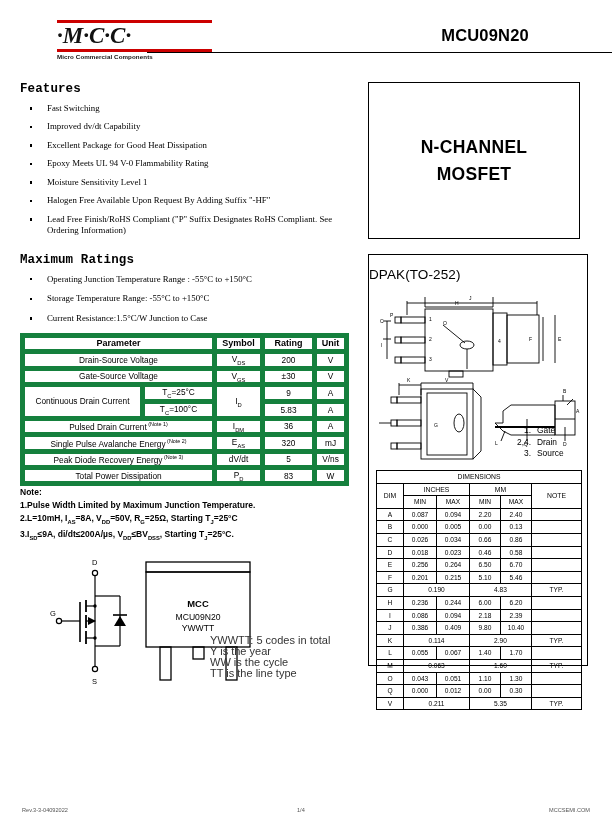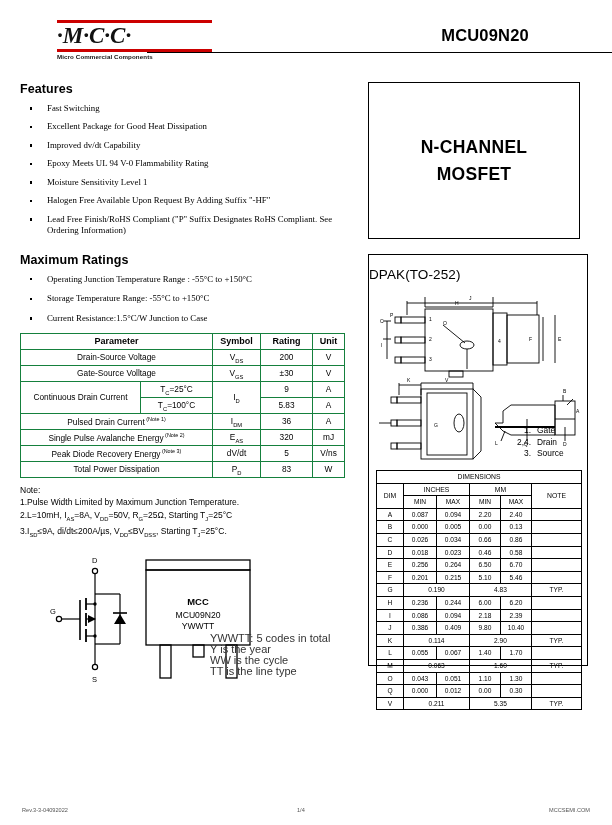--- a/index.html
+++ b/index.html
@@ -32,51 +32,51 @@
     font-size:16.5px; font-weight:bold; letter-spacing:0.2px;
   }
   #header-rule {
     position:absolute; left:110px; top:52px; width:484px; height:1.4px;
     background:#000;
   }
 
   
   #left-col { position:absolute; left:20px; top:82px; width:340px; }
   h2.sec {
-    font-size:12.5px; font-weight:bold; margin:0 0 7px 0; letter-spacing:0.1px;
+    font-size:12.5px; font-weight:bold; margin:0 0 7px 0; letter-spacing:0.1px;font-family:Liberation Mono, monospace;
   }
   ul.bullets { list-style:none; margin:0; padding:0; }
   ul.bullets li {
     position:relative; padding-left:27px; font-size:8.8px;
     line-height:11.3px; margin-bottom:7.2px;font-family:Liberation Serif, serif;
   }
   ul.bullets li .bdot {
     position:absolute; left:10px; top:4.3px;
     width:2.4px; height:2.4px; background:#000;
   }
 
   #maxratings-head { margin-top:16px; }
   #maxratings-list li { margin-bottom:8.5px; }
 
   
   table.rt {
     border-collapse:collapse; width:324px; margin-top:8px;
     table-layout:fixed;
   }
   table.rt td, table.rt th {
-    border:1px solid #15803d; font-size:8.3px; padding:0 3px;
+    border:5px solid #15803d; font-size:8.3px; padding:0 3px;
     height:16px; font-weight:normal; text-align:center;
   }
   table.rt th { font-weight:bold; font-size:9px; }
   td.param { text-align:left; padding-left:3px;margin-top:44px; }
   .sup { font-size:5.4px; vertical-align:super; }
   .sub { font-size:5.8px; vertical-align:sub; }
 
   
-  #notes { margin-top:6px; font-size:8.5px; line-height:12.6px; }
+  #notes { font-size:8.5px; line-height:12.6px;font-weight:bold; }
 
   
   #istruct-head { margin-top:21px; }
   #istruct-area { position:relative; height:150px; margin-top:10px; }
   #mark-legend {
     position:absolute; left:190px; top:81px;
     font-size:11px; line-height:11px; color:#333;
   }
 
   
@@ -132,22 +132,22 @@
   </div>
   <div id="part-no">MCU09N20</div>
   <div id="header-rule"></div>
 </div>
 
 <div id="left-col">
 
   <h2 class="sec">Features</h2>
   <ul class="bullets" id="features-list">
       <li><span class="bdot"></span><span>Fast Switching</span></li>
+      <li><span class="bdot"></span><span>Improved dv/dt Capability</span></li>
       <li><span class="bdot"></span><span>Excellent Package for Good Heat Dissipation</span></li>
-      <li><span class="bdot"></span><span>Improved dv/dt Capability</span></li>
       <li><span class="bdot"></span><span>Epoxy Meets UL 94 V-0 Flammability Rating</span></li>
       <li><span class="bdot"></span><span>Moisture Sensitivity Level 1</span></li>
       <li><span class="bdot"></span><span>Halogen Free Available Upon Request By Adding Suffix "-HF"</span></li>
       <li><span class="bdot"></span><span>Lead Free Finish/RoHS Compliant ("P" Suffix Designates RoHS Compliant. See Ordering Information)</span></li>
     </ul>
 
   <h2 class="sec" id="maxratings-head">Maximum Ratings</h2>
   <ul class="bullets" id="maxratings-list">
       <li><span class="bdot"></span><span>Operating Junction Temperature Range : -55°C to +150°C</span></li>
       <li><span class="bdot"></span><span>Storage Temperature Range: -55°C to +150°C</span></li>

